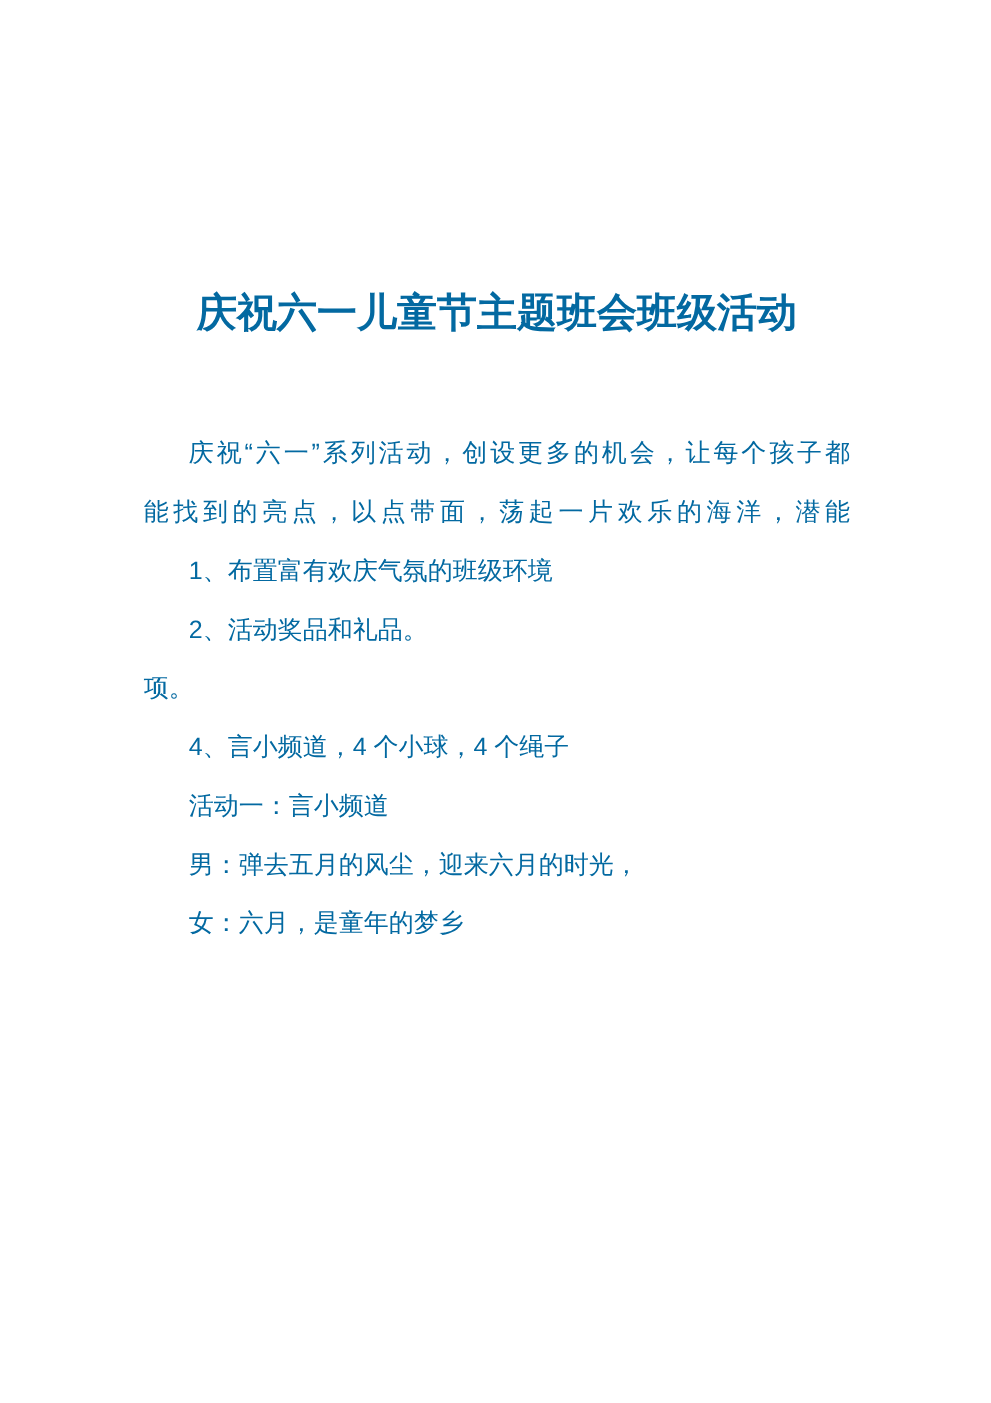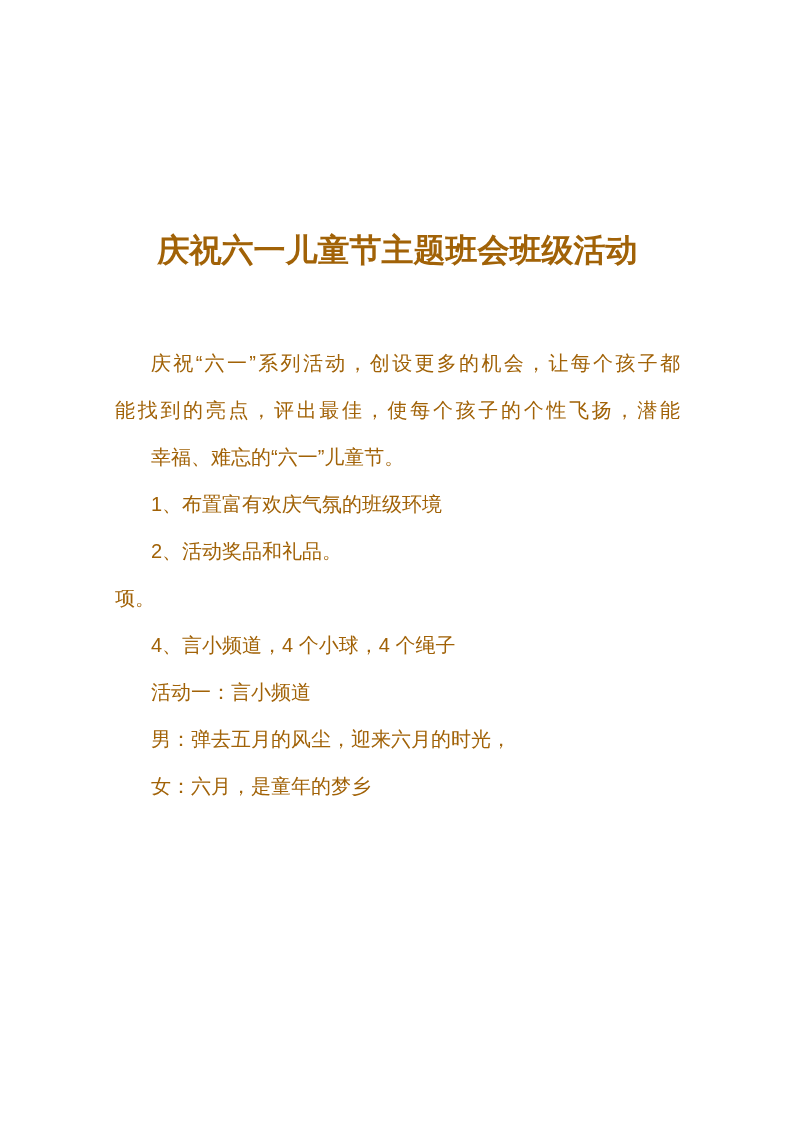--- a/index.html
+++ b/index.html
@@ -7,21 +7,21 @@
     margin: 0;
     padding: 0;
     background: #ffffff;
   }
   .page {
     position: relative;
     width: 793px;
     height: 1122px;
     margin: 0;
     background: #ffffff;
-    color: #a16207;
+    color: #0369a1;
     overflow: hidden;
     box-sizing: border-box;
     padding: 0 113px 0 115px;
     font-family: "Liberation Sans", sans-serif;
   }
   .doc-title {
     margin-top: 228px;
     font-size: 32px;
     font-weight: 700;
     line-height: 44px;
@@ -49,22 +49,21 @@
     text-justify: inter-character;
   }
 </style>
 </head>
 <body>
 
 <div class="page">
   <div class="doc-title">庆祝六一儿童节主题班会班级活动</div>
   <div class="doc-body">
       <div class="line indent justify">庆祝“六一”系列活动，创设更多的机会，让每个孩子都</div>
-      <div class="line justify">能找到的亮点，评出最佳，使每个孩子的个性飞扬，潜能</div>
-      <div class="line indent">幸福、难忘的“六一”儿童节。</div>
+      <div class="line justify">能找到的亮点，以点带面，荡起一片欢乐的海洋，潜能</div>
       <div class="line indent">1、布置富有欢庆气氛的班级环境</div>
       <div class="line indent">2、活动奖品和礼品。</div>
       <div class="line">项。</div>
       <div class="line indent">4、言小频道，4 个小球，4 个绳子</div>
       <div class="line indent">活动一：言小频道</div>
       <div class="line indent">男：弹去五月的风尘，迎来六月的时光，</div>
       <div class="line indent">女：六月，是童年的梦乡</div>
     </div>
 </div>
 

